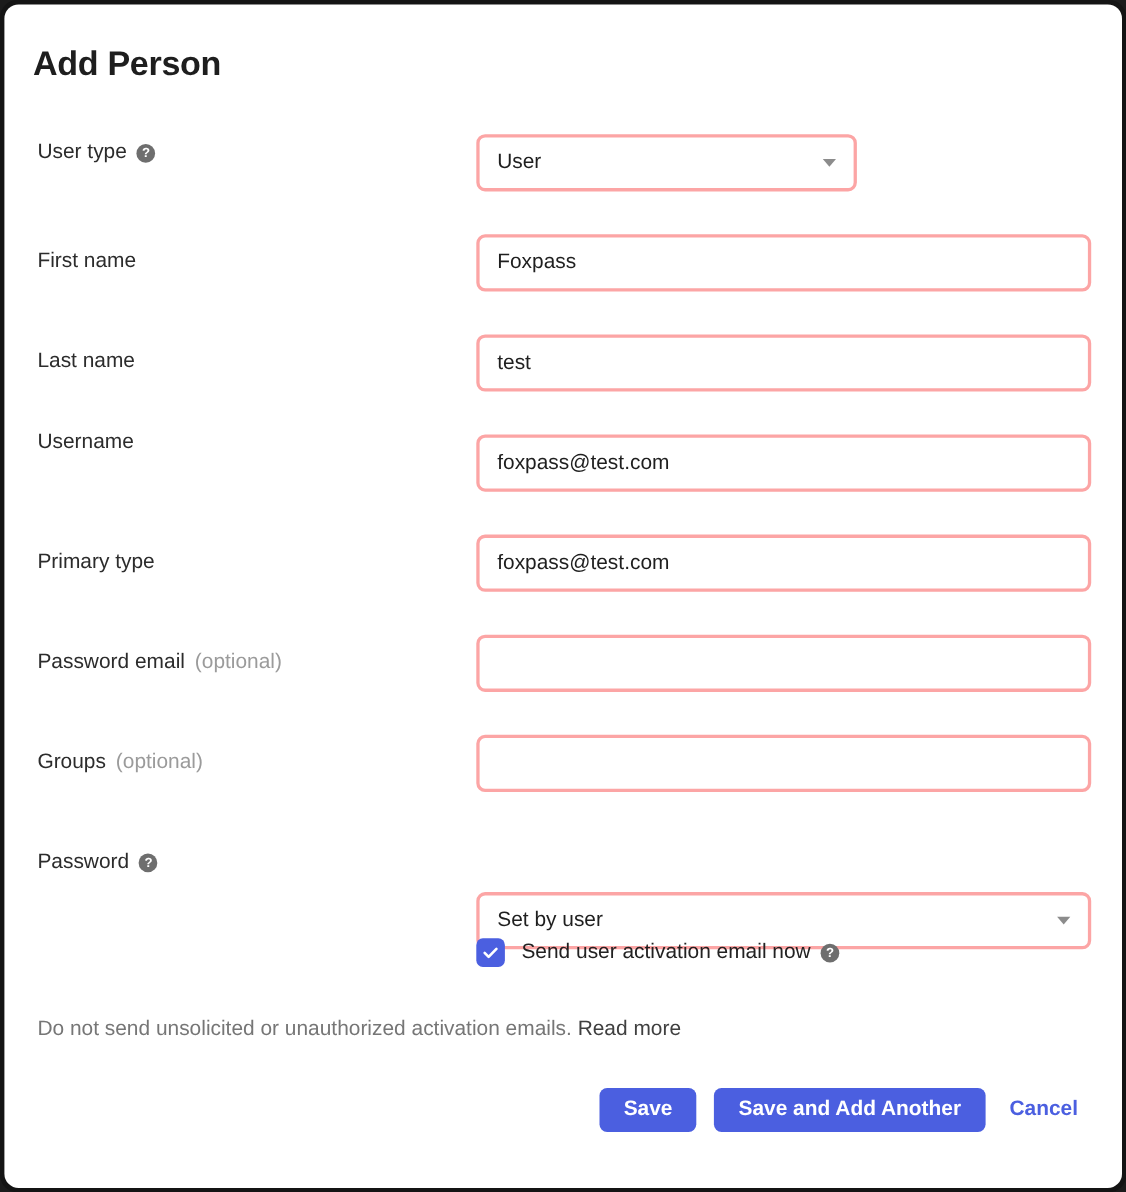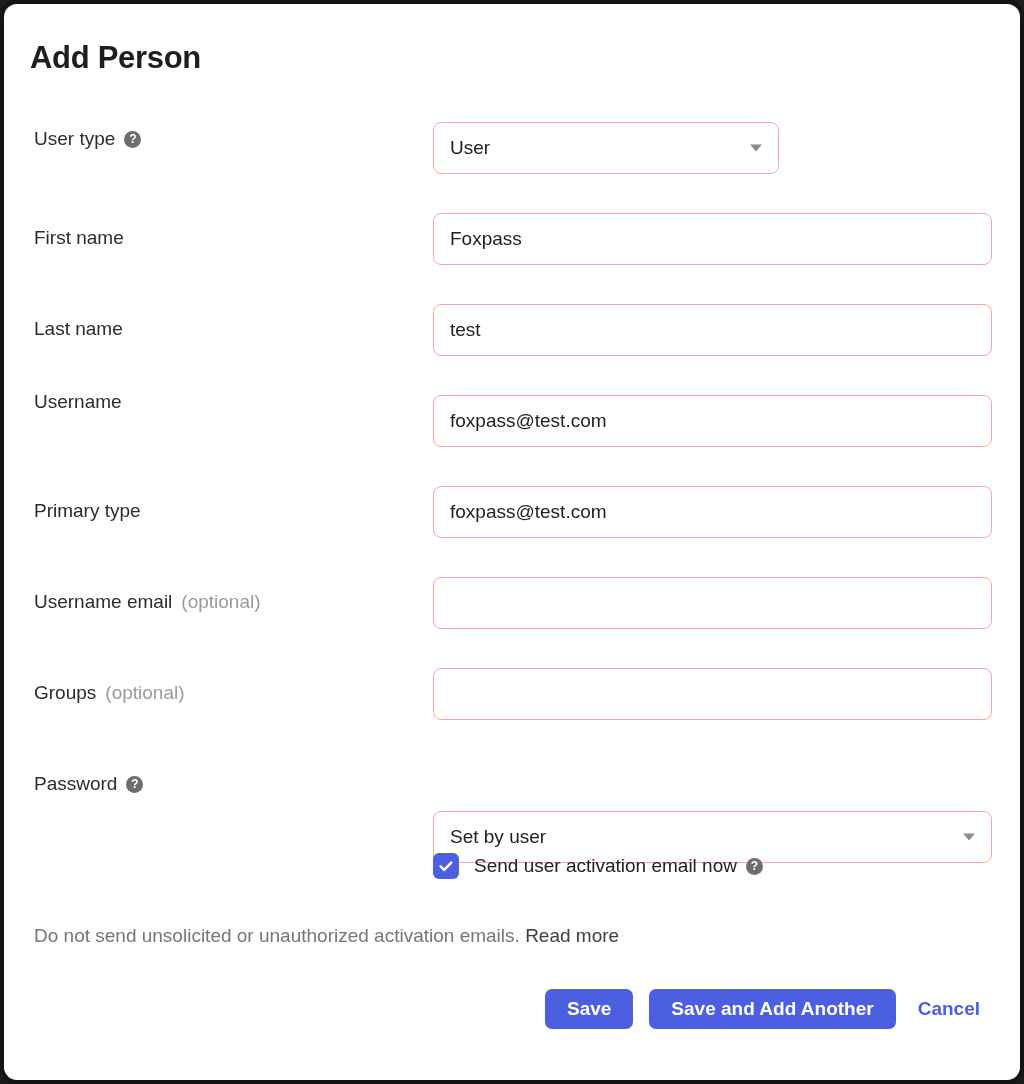--- a/index.html
+++ b/index.html
@@ -76,21 +76,21 @@
     font-weight: bold;
     line-height: 1;
     font-family: "Liberation Sans", sans-serif;
     flex: none;
   }
 
   .field {
     position: absolute;
     height: 52px;
     background: #ffffff;
-    border: 1px solid #fca5a5;
+    border: 3px solid #fca5a5;
     border-radius: 8px;
     display: flex;
     align-items: center;
     padding: 0 16px;
     font-size: 19px;
     color: #1f1f1f;
   }
 
   .field.wide { left: 429px; width: 559px; }
   .field.narrow { left: 429px; width: 346px; }
@@ -228,21 +228,21 @@
           <div class="field wide" style="top: 391px;">
             <span>foxpass@test.com</span>
           </div>
           <div class="label" style="top: 496px; position: absolute;">
             <span>Primary type</span>
           </div>
           <div class="field wide" style="top: 482px;">
             <span>foxpass@test.com</span>
           </div>
           <div class="label" style="top: 587px; position: absolute;">
-            <span>Username email</span>
+            <span>Password email</span>
             <span class="opt">(optional)</span>
           </div>
           <div class="field wide" style="top: 573px;">
             <span></span>
           </div>
           <div class="label" style="top: 678px; position: absolute;">
             <span>Groups</span>
             <span class="opt">(optional)</span>
           </div>
           <div class="field wide" style="top: 664px;">

